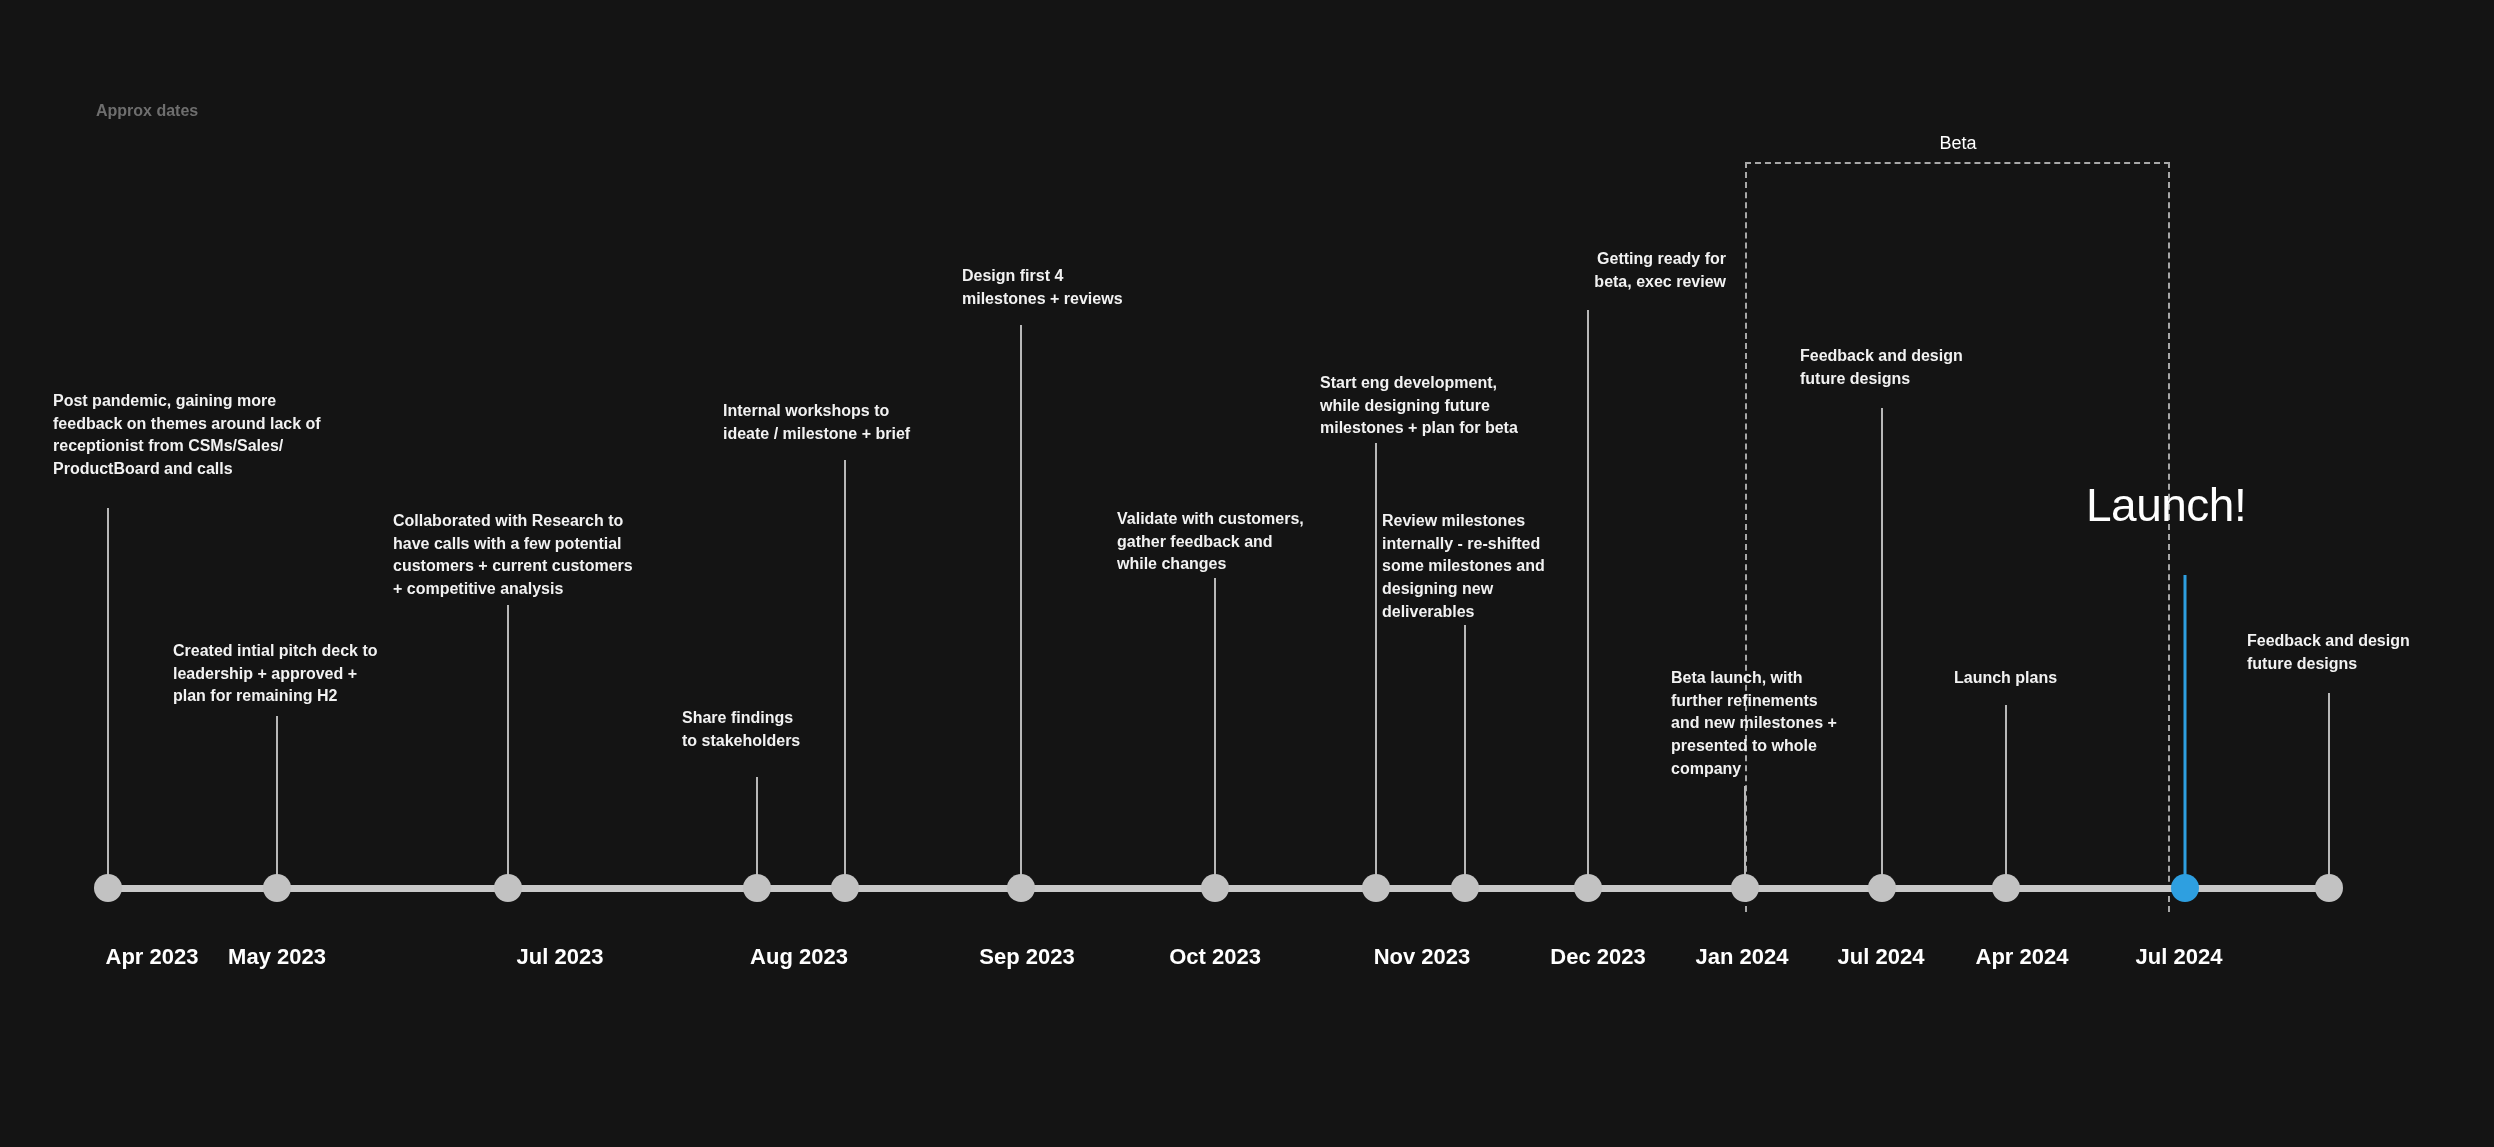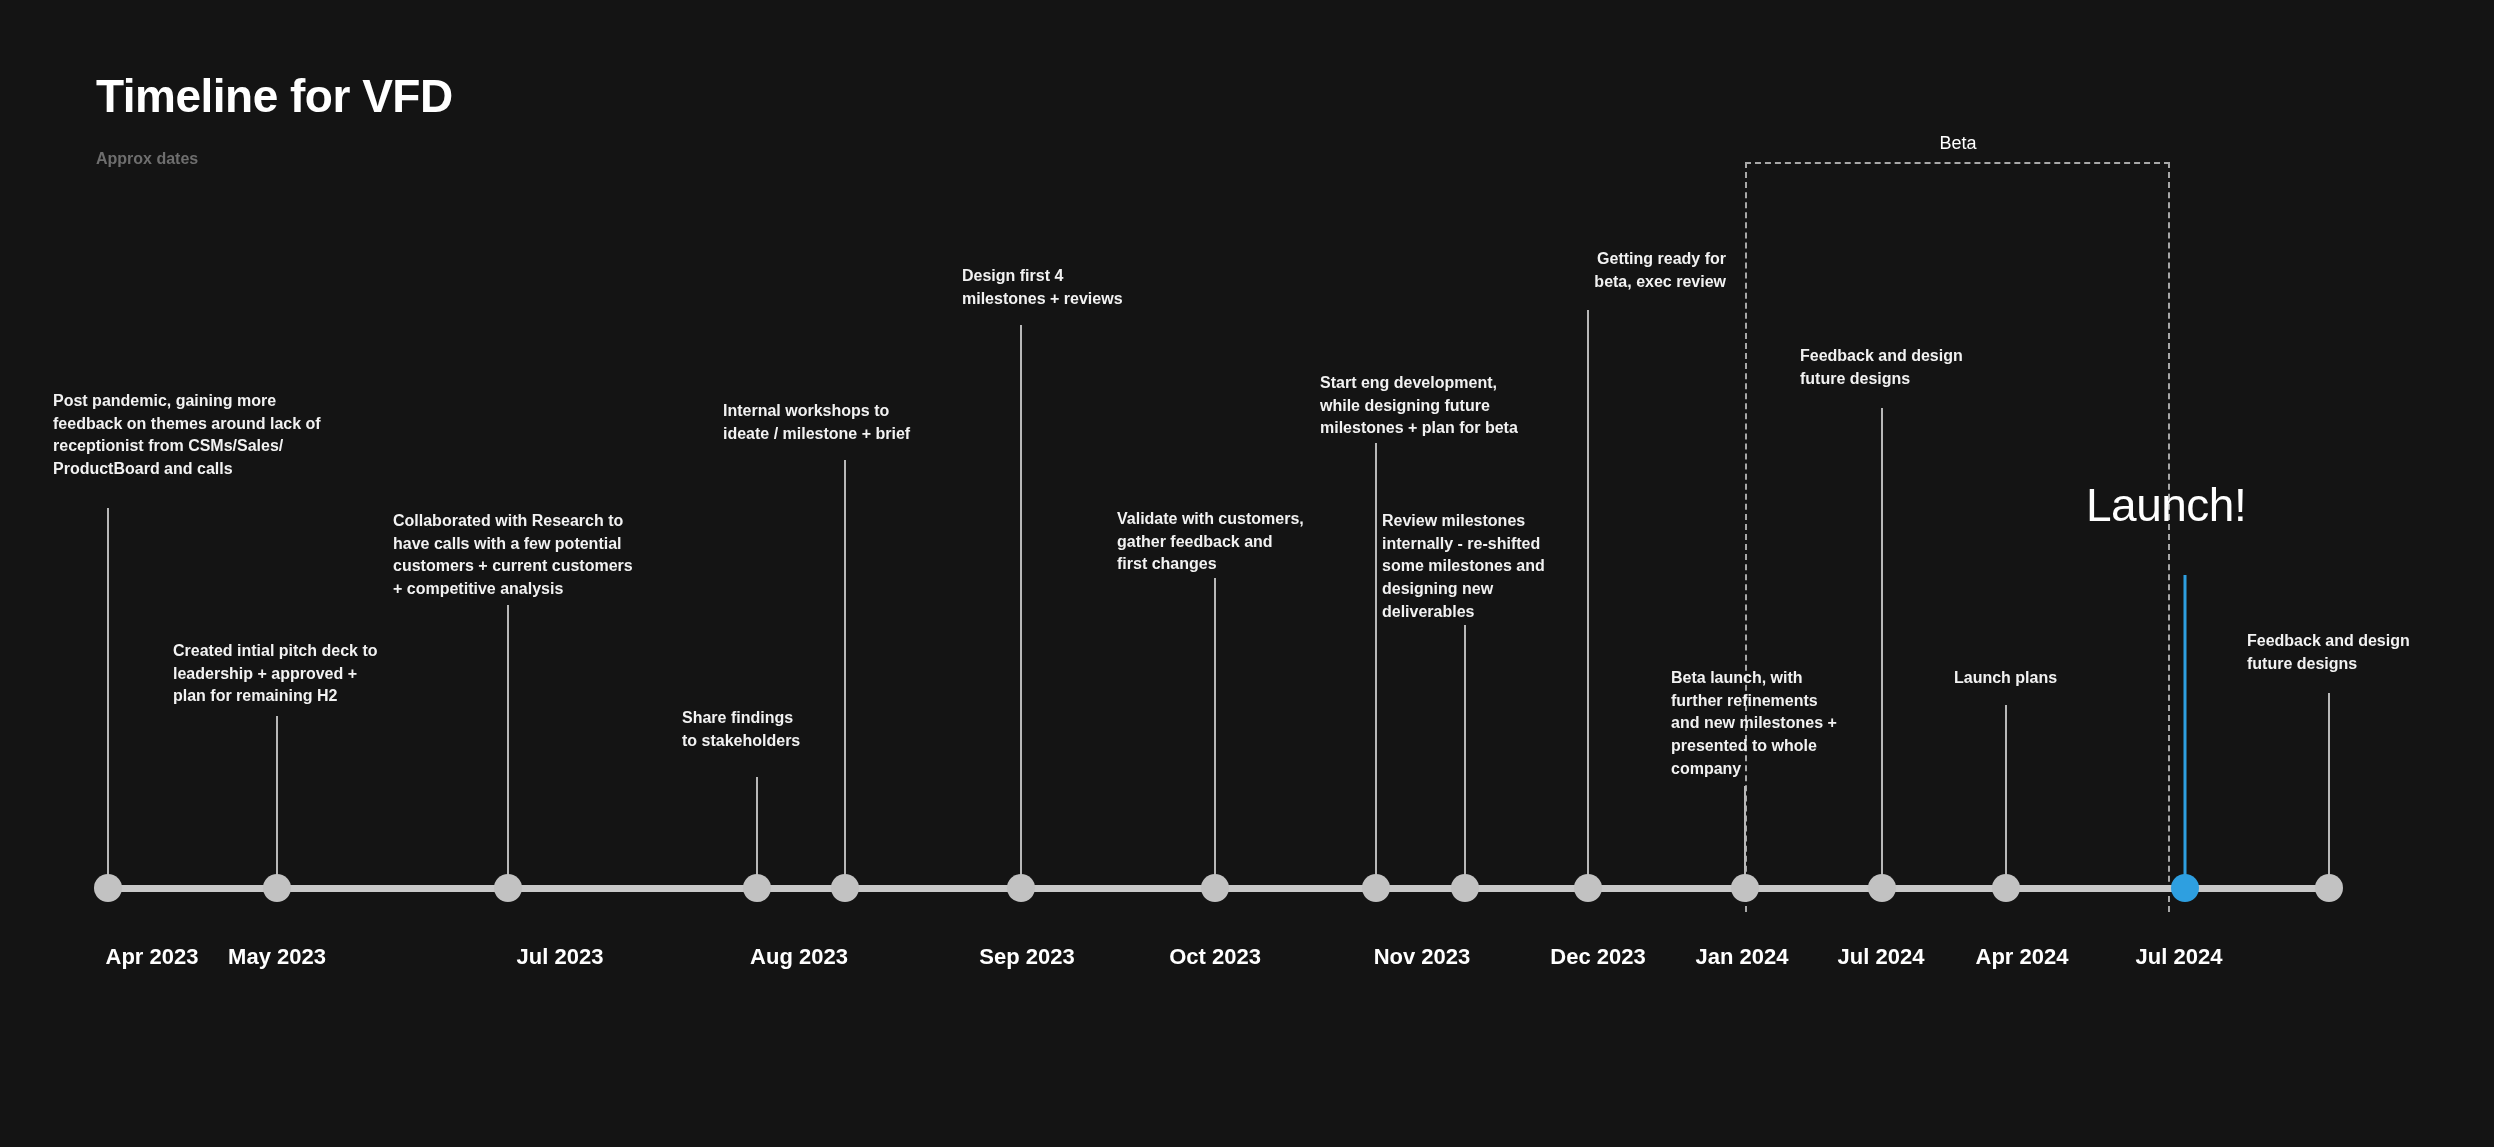--- a/index.html
+++ b/index.html
@@ -131,21 +131,20 @@
     transform: translateX(-50%);
     white-space: nowrap;
   }
 </style>
 </head>
 <body>
 
 <div id="stage">
 
   <div id="header">
-    <div id="page-title">Timeline for VFD</div>
     <div id="page-subtitle">Approx dates</div>
   </div>
 
   <div id="beta-bracket-wrap">
       <div id="beta-bracket" style="left: 1745px; top: 162px; width: 425px; height: 750px;"></div>
       <div id="beta-label" style="left: 1958px; top: 133px;">Beta</div>
     </div>
 
   <div id="events-layer">
       <div class="event-label" style="left: 53px; top: 390px; width: 340px;">Post pandemic, gaining more
@@ -166,21 +165,21 @@
 to stakeholders</div>
       <div class="connector" style="left: 757px; top: 777px; height: 106px;"></div>
       <div class="event-label" style="left: 723px; top: 400px; width: 260px;">Internal workshops to
 ideate / milestone + brief</div>
       <div class="connector" style="left: 845px; top: 460px; height: 423px;"></div>
       <div class="event-label" style="left: 962px; top: 265px; width: 230px;">Design first 4
 milestones + reviews</div>
       <div class="connector" style="left: 1021px; top: 325px; height: 558px;"></div>
       <div class="event-label" style="left: 1117px; top: 508px; width: 250px;">Validate with customers,
 gather feedback and
-first changes</div>
+while changes</div>
       <div class="connector" style="left: 1215px; top: 578px; height: 305px;"></div>
       <div class="event-label" style="left: 1320px; top: 372px; width: 265px;">Start eng development,
 while designing future
 milestones + plan for beta</div>
       <div class="connector" style="left: 1376px; top: 443px; height: 440px;"></div>
       <div class="event-label" style="left: 1382px; top: 510px; width: 215px;">Review milestones
 internally - re-shifted
 some milestones and
 designing new
 deliverables</div>

